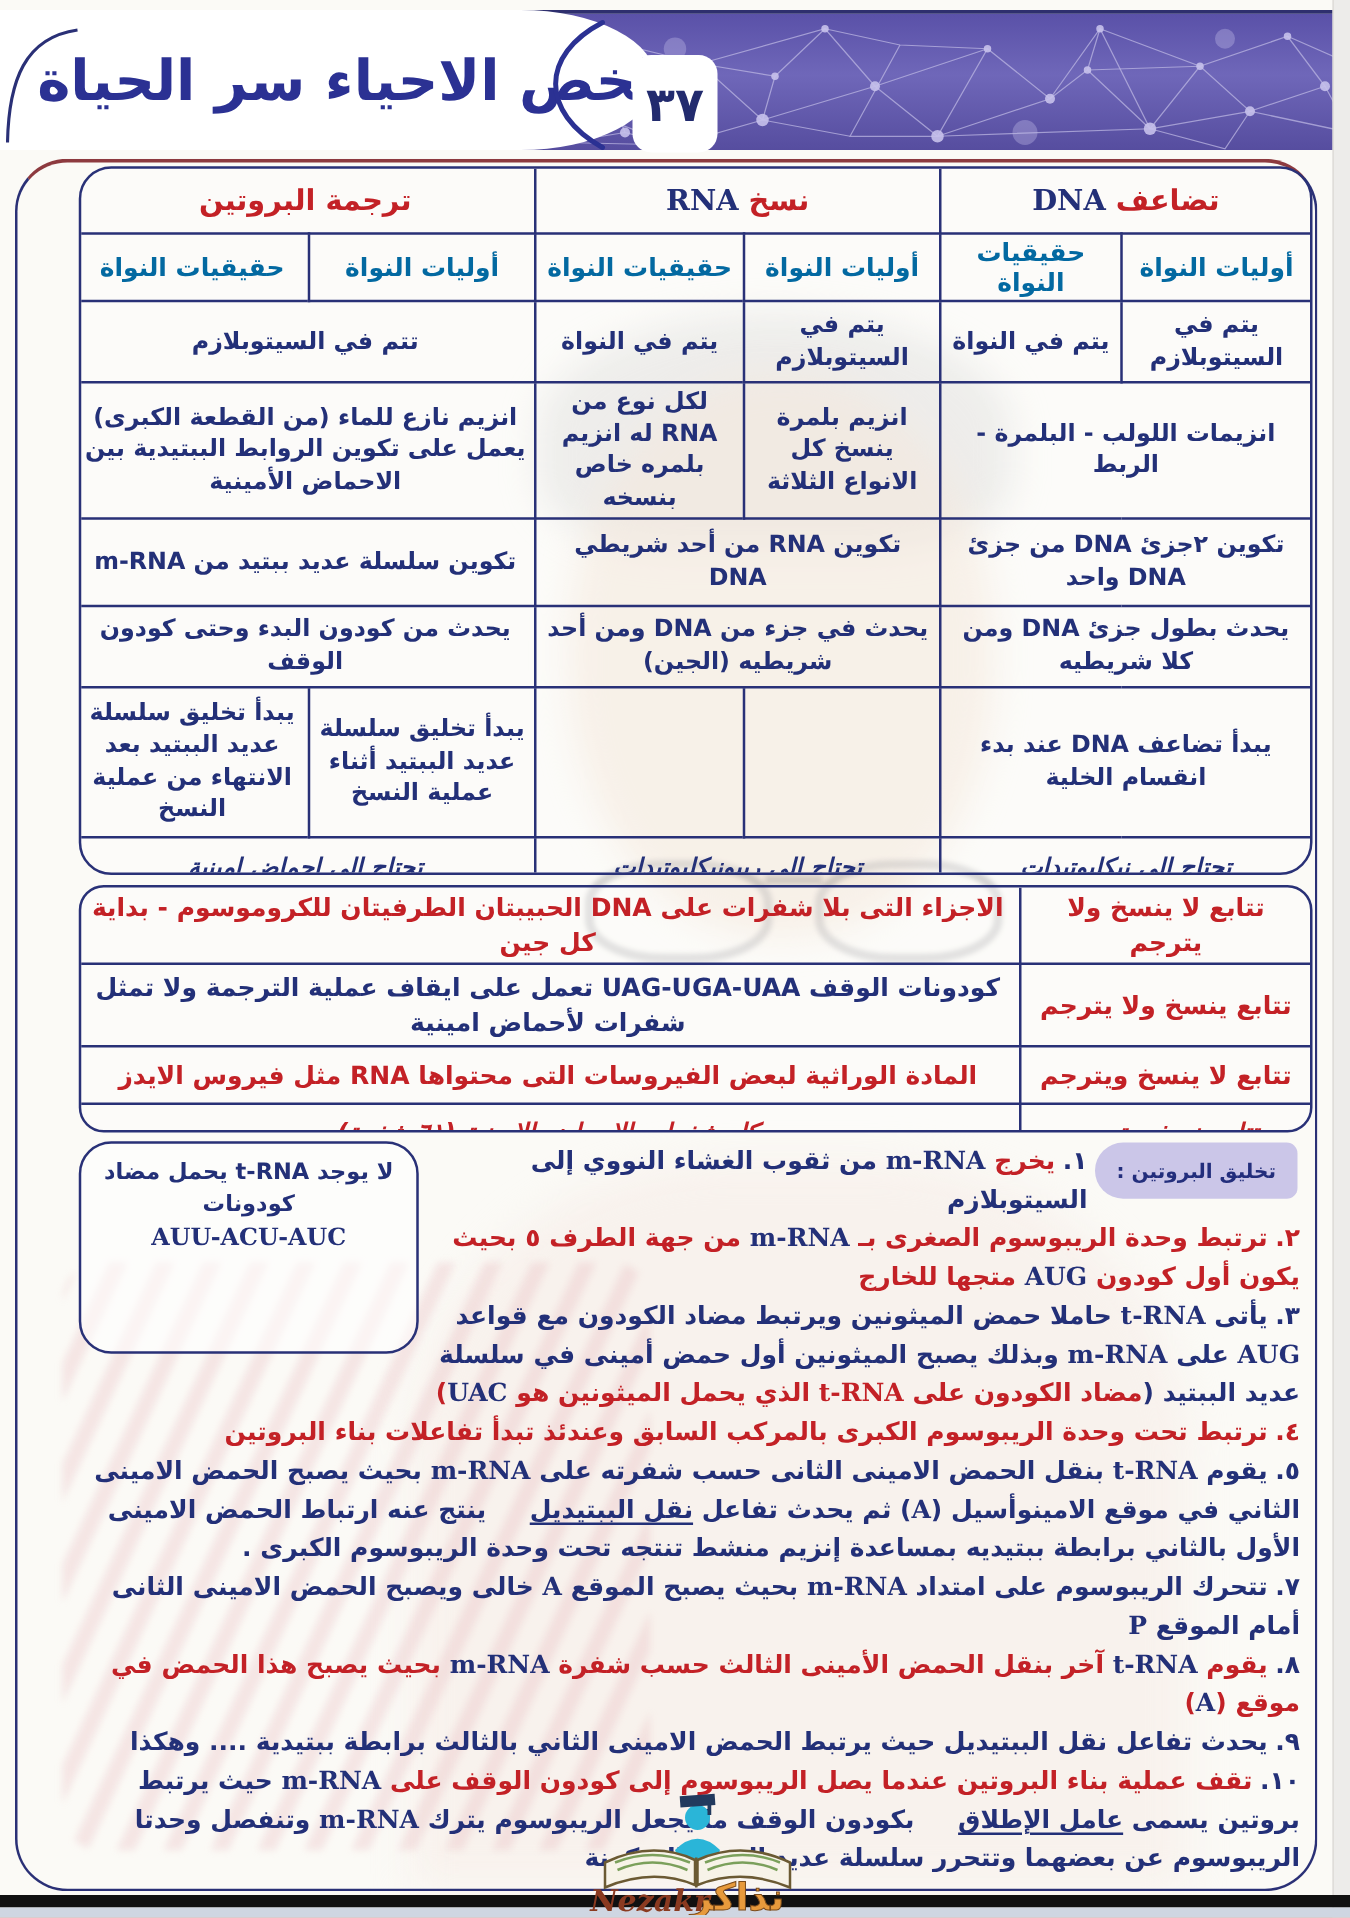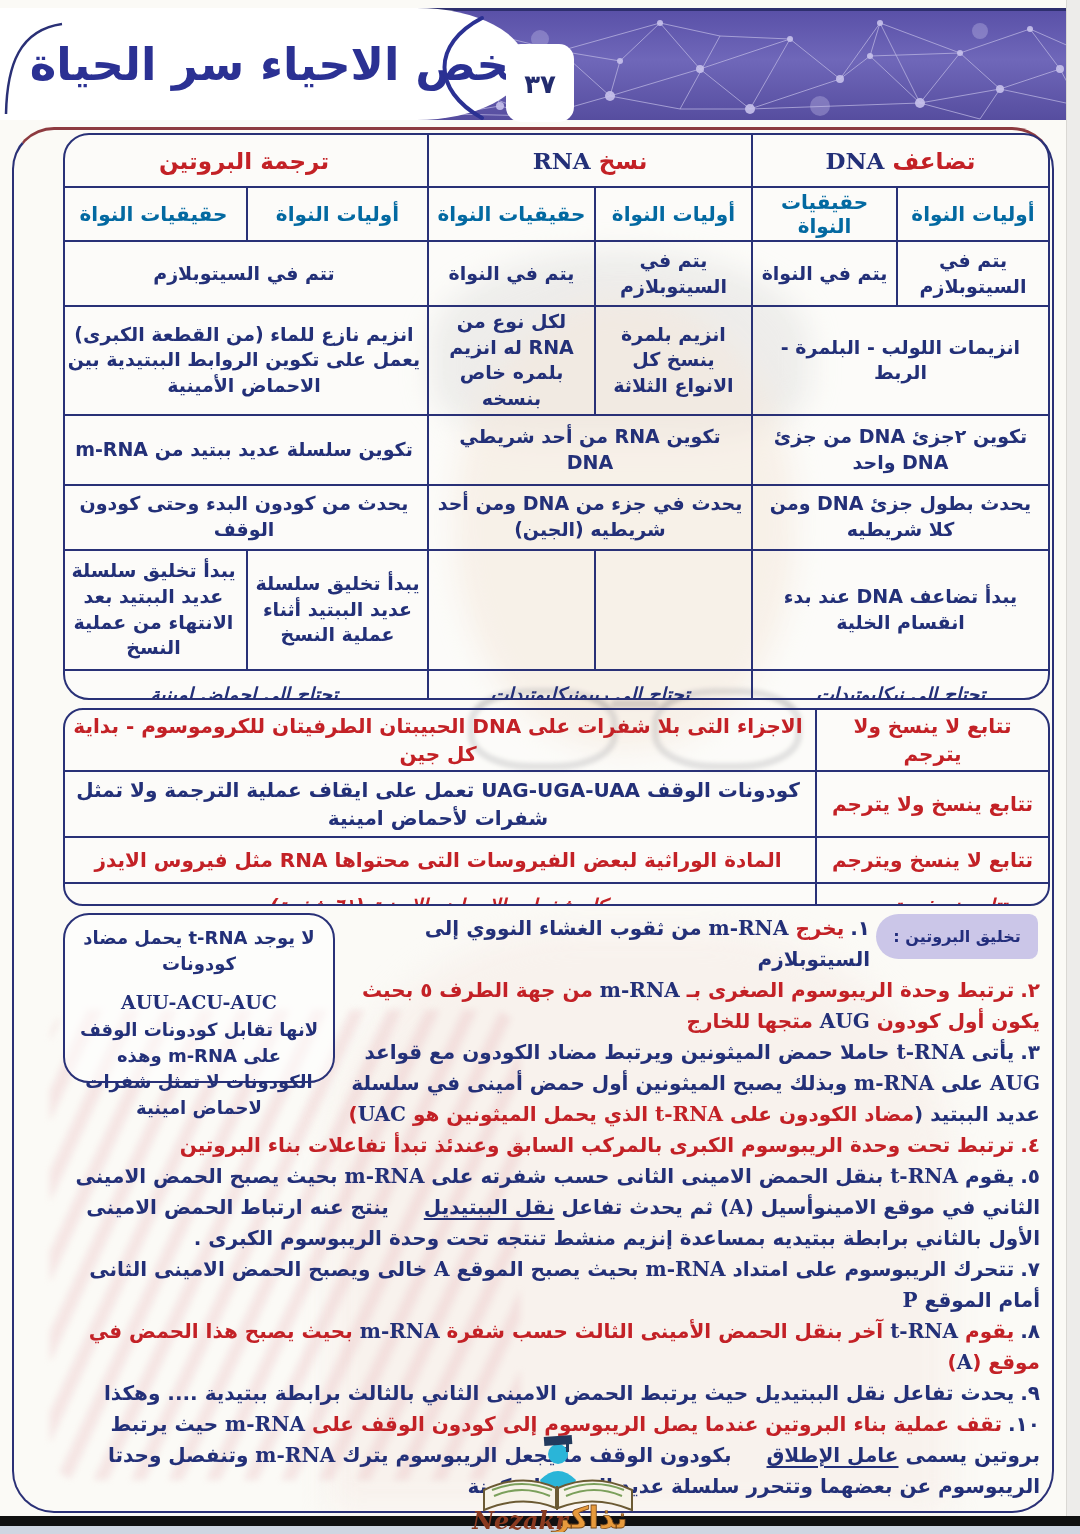--- a/index.html
+++ b/index.html
@@ -2,21 +2,21 @@
 <html lang="ar" dir="rtl"><head>
 <meta charset="utf-8">
 <style>
   * { margin:0; padding:0; box-sizing:border-box; }
   html,body { background:#e8e8e8; }
   body { font-family:"DejaVu Sans", sans-serif; }
   #page {
     position:relative; width:1080px; height:1534px; margin:0 auto;
     background:#fbfaf6; overflow:hidden;
   }
-  .lat { font-family:"DejaVu Serif","Liberation Serif",serif; font-weight:bold;margin-top:12px; }
+  .lat { font-family:"DejaVu Serif","Liberation Serif",serif; font-weight:bold; }
 
   
   .wm { position:absolute; z-index:0; pointer-events:none; }
   .wm-hair { left:430px; top:250px; width:380px; height:190px; background:rgba(205,203,201,.45); border-radius:50% 50% 30% 30%; filter:blur(14px); }
   .wm-face { left:455px; top:300px; width:340px; height:450px; background:rgba(238,220,203,.55); border-radius:48%; filter:blur(14px); }
   .wm-glass { width:150px; height:82px; border:7px solid rgba(95,95,105,.26); border-radius:42%; filter:blur(2px); top:688px; }
   .wm-glass.g1 { left:468px; } .wm-glass.g2 { left:652px; }
   .wm-bridge { left:612px; top:700px; width:46px; height:8px; background:rgba(95,95,105,.22); filter:blur(2px); }
   .wm-torso { left:330px; top:930px; width:620px; height:580px; background:rgba(245,235,229,.55); border-radius:40% 40% 0 0; filter:blur(16px); }
   .wm-shirt { left:50px; top:1010px; width:470px; height:470px;
@@ -44,21 +44,21 @@
   }
   .page-title {
     font-size:45px; font-weight:bold; color:#2b3193; white-space:nowrap;
     text-shadow:0 0 1px #fff;
   }
   .paren-arc { position:absolute; left:420px; top:14px; z-index:4; }
   .corner-arc { position:absolute; left:2px; top:14px; z-index:4; }
   .page-badge {
     position:absolute; left:506px; top:44px; width:68px; height:78px; z-index:5;
     background:#ffffff; border-radius:15px; text-align:center; line-height:80px;
-    font-size:26px; font-weight:bold; color:#222b6e;
+    font-size:38px; font-weight:bold; color:#222b6e;
   }
 
   
   .tbl-wrap { position:absolute; z-index:3; border:2.5px solid #293177; overflow:hidden; background:rgba(255,255,255,.32); }
   #t1-wrap { left:63px; top:133px; width:987px; height:567px; border-radius:26px; }
   #t2-wrap { left:63px; top:708px; width:987px; height:198px; border-radius:20px; }
   table { width:100%; height:100%; border-collapse:collapse; table-layout:fixed; }
   td, th { border:2px solid #293177; text-align:center; vertical-align:middle; padding:2px 6px; }
   tr:first-child > * { border-top:none; } tr:last-child > * { border-bottom:none;font-style:italic; }
   td:first-child, th:first-child { border-right:none; } td:last-child, th:last-child { border-left:none; }
@@ -262,21 +262,20 @@
     </tbody>
       </table>
   </div>
 
   <div class="pill">تخليق البروتين :</div>
 
   <div id="steps-area">
     <div class="note-box">
       <div>لا يوجد t-RNA يحمل مضاد كودونات</div>
       <div class="lat">AUU-ACU-AUC</div>
-      <div>لانها تقابل كودونات الوقف على m-RNA وهذه الكودونات لا تمثل شفرات لاحماض امينية</div>
     </div>
     <div class="pill-spacer"></div>
     <div id="steps-list">
         <div class="step"><span class="num">١.</span><span class="c-red">يخرج </span><span class="c-navy lat">m-RNA</span><span class="c-navy"> من ثقوب الغشاء النووي إلى السيتوبلازم</span></div>
         <div class="step"><span class="num red">٢.</span><span class="c-red">ترتبط وحدة الريبوسوم الصغرى بـ </span><span class="c-navy lat">m-RNA</span><span class="c-red"> من جهة الطرف ٥ بحيث يكون أول كودون </span><span class="c-navy lat">AUG</span><span class="c-red"> متجها للخارج</span></div>
         <div class="step"><span class="num">٣.</span><span class="c-navy">يأتى </span><span class="c-navy lat">t-RNA</span><span class="c-navy"> حاملا حمض الميثونين ويرتبط مضاد الكودون مع قواعد </span><span class="c-navy lat">AUG</span><span class="c-navy"> على </span><span class="c-navy lat">m-RNA</span><span class="c-navy"> وبذلك يصبح الميثونين أول حمض أمينى في سلسلة عديد الببتيد (</span><span class="c-red">مضاد الكودون على </span><span class="c-red lat">t-RNA</span><span class="c-red"> الذي يحمل الميثونين هو </span><span class="c-navy lat">UAC</span><span class="c-red">)</span></div>
         <div class="step"><span class="num red">٤.</span><span class="c-red">ترتبط تحت وحدة الريبوسوم الكبرى بالمركب السابق وعندئذ تبدأ تفاعلات بناء البروتين</span></div>
         <div class="step"><span class="num">٥.</span><span class="c-navy">يقوم </span><span class="c-navy lat">t-RNA</span><span class="c-navy"> بنقل الحمض الامينى الثانى حسب شفرته على </span><span class="c-navy lat">m-RNA</span><span class="c-navy"> بحيث يصبح الحمض الامينى الثاني في موقع الامينوأسيل (</span><span class="c-navy lat">A</span><span class="c-navy">) ثم يحدث تفاعل </span><span class="c-navy u">نقل الببتيديل</span><span class="c-navy"> ينتج عنه ارتباط الحمض الامينى الأول بالثاني برابطة ببتيديه بمساعدة إنزيم منشط تنتجه تحت وحدة الريبوسوم الكبرى .</span></div>
         <div class="step"><span class="num">٧.</span><span class="c-navy">تتحرك الريبوسوم على امتداد </span><span class="c-navy lat">m-RNA</span><span class="c-navy"> بحيث يصبح الموقع </span><span class="c-navy lat">A</span><span class="c-navy"> خالى ويصبح الحمض الامينى الثانى أمام الموقع </span><span class="c-navy lat">P</span></div>
         <div class="step"><span class="num">٨.</span><span class="c-red">يقوم </span><span class="c-navy lat">t-RNA</span><span class="c-red"> آخر بنقل الحمض الأمينى الثالث حسب شفرة </span><span class="c-navy lat">m-RNA</span><span class="c-red"> بحيث يصبح هذا الحمض في موقع (</span><span class="c-navy lat">A</span><span class="c-red">)</span></div>

